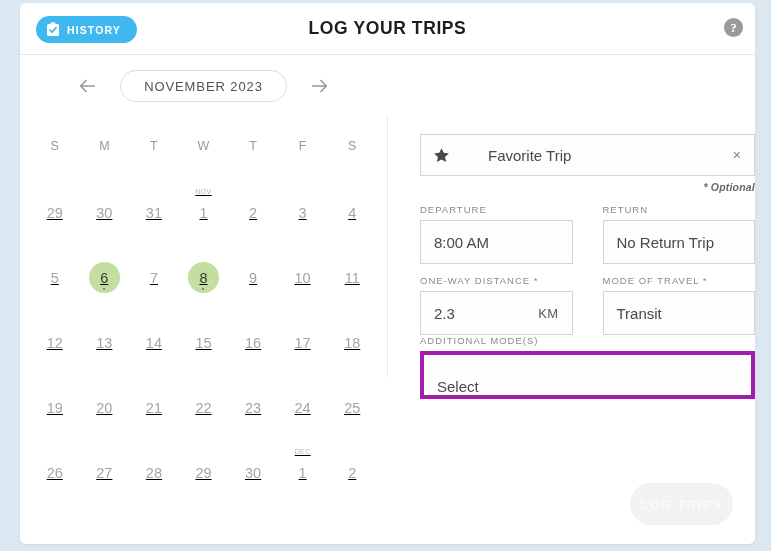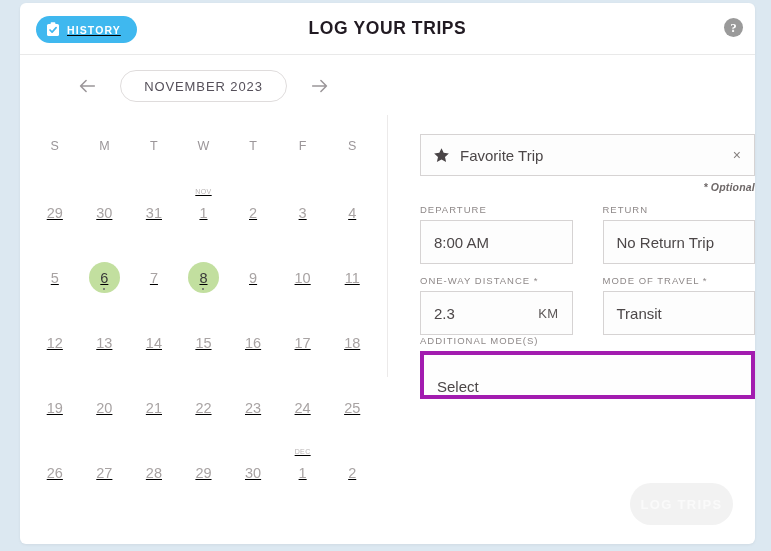--- a/index.html
+++ b/index.html
@@ -37,21 +37,20 @@
     top: 13px;
     height: 27px;
     padding: 0 16px 0 10px;
     background: #3fb8ef;
     border: none;
     border-radius: 14px;
     display: flex;
     align-items: center;
     gap: 7px;
     cursor: pointer;
-    text-decoration: underline;
   }
   #history-button .label {
     color: #ffffff;
     font-size: 10.5px;
     font-weight: bold;
     letter-spacing: 1.1px;
   }
   .clipboard-icon {
     width: 14px;
     height: 15px;
@@ -218,20 +217,21 @@
   #favorite-row { padding-top: 79px; }
 
   #favorite-field {
     height: 42px;
     border: 1px solid #d6d3d3;
     display: flex;
     align-items: center;
     padding: 0 10px 0 12px;
     background: #fdfdfd;
     cursor: pointer;
+    gap: 28px;
   }
   #favorite-field .star-icon {
     width: 17px;
     height: 17px;
     margin-right: 10px;
     flex-shrink: 0;
   }
   #favorite-field .fav-text {
     flex: 1;
     font-size: 15px;

